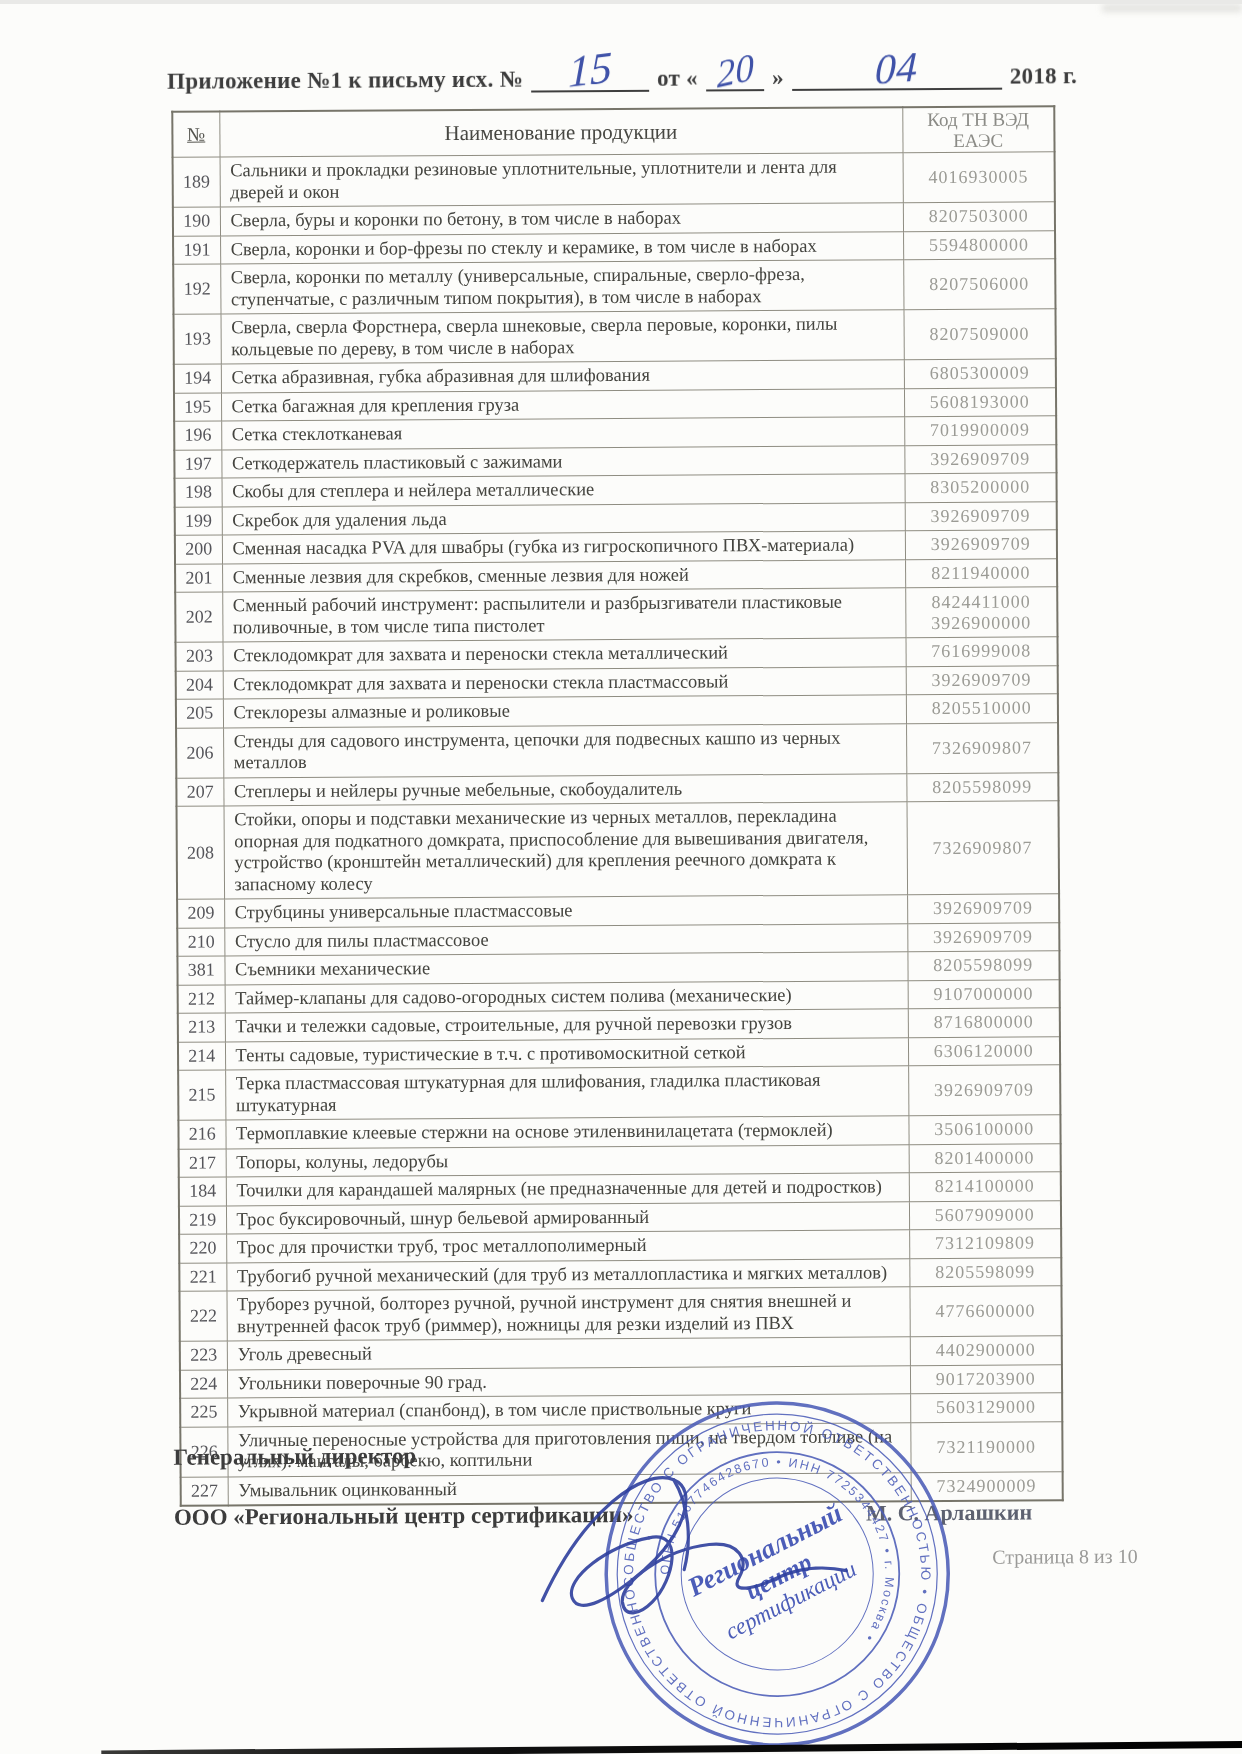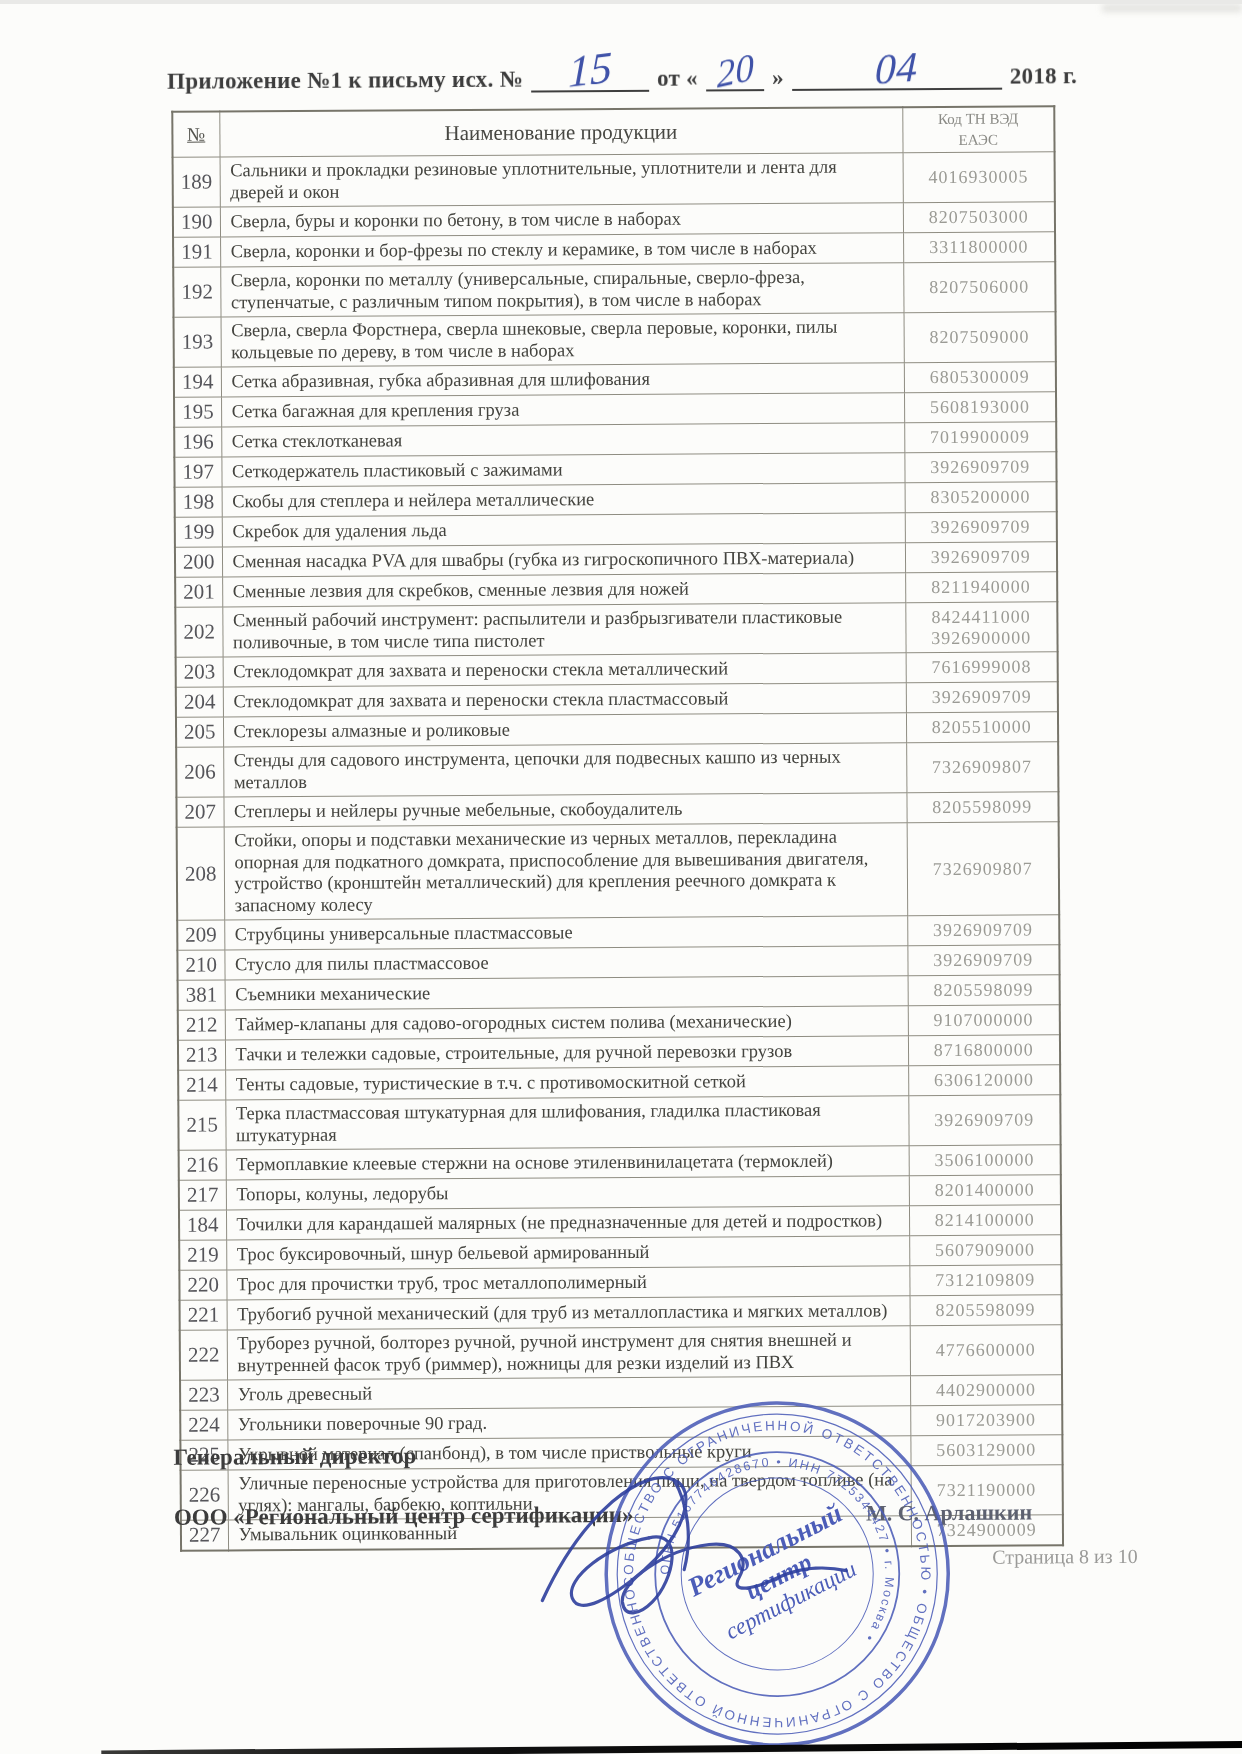--- a/index.html
+++ b/index.html
@@ -40,22 +40,22 @@
   table.products col.c-name{width:683px;}
   table.products col.c-code{width:152px;}
   table.products th, table.products td{
     border:1px solid #8f8d82;
     font-weight:normal;
     vertical-align:middle;
   }
   table.products{border:2px solid #77756a;}
   th.h-num{font-size:19px;color:#55554f;text-decoration:underline;height:42px;}
   th.h-name{font-size:21px;font-weight:bold;color:#474742;text-align:center;}
-  th.h-code{font-size:15px;color:#8b8b86;text-align:center;white-space:pre-line;line-height:21px;}
-  td.num{font-size:21px;color:#55555a;text-align:center;padding:2px 0;}
+  th.h-code{font-size:19px;color:#8b8b86;text-align:center;white-space:pre-line;line-height:21px;}
+  td.num{font-size:18px;color:#55555a;text-align:center;padding:2px 0;}
   td.name{font-size:18.5px;line-height:21.5px;color:#44443f;padding:3px 14px 3px 10px;}
   td.code{font-size:18px;color:#9b9b95;text-align:center;letter-spacing:1px;white-space:pre-line;line-height:21px;padding:2px 7px;}
 
   
   .sig-block-title{position:absolute;left:170px;top:1438px;font-size:23px;font-weight:bold;color:#3c3c3c;}
   .sig-block-org{position:absolute;left:170px;top:1498px;font-size:23px;font-weight:bold;color:#3c3c3c;}
   .sig-name{position:absolute;left:862px;top:1498px;font-size:22px;font-weight:bold;color:#5d6170;}
   .page-num{position:absolute;left:988px;top:1544px;font-size:20px;color:#9a9a98;}
 
   
@@ -120,21 +120,21 @@
             <td class="code">4016930005</td>
           </tr>
           <tr>
             <td class="num">190</td>
             <td class="name">Сверла, буры и коронки по бетону, в том числе в наборах</td>
             <td class="code">8207503000</td>
           </tr>
           <tr>
             <td class="num">191</td>
             <td class="name">Сверла, коронки и бор-фрезы по стеклу и керамике, в том числе в наборах</td>
-            <td class="code">3311800000</td>
+            <td class="code">5594800000</td>
           </tr>
           <tr>
             <td class="num">192</td>
             <td class="name">Сверла, коронки по металлу (универсальные, спиральные, сверло-фреза, ступенчатые, с различным типом покрытия), в том числе в наборах</td>
             <td class="code">8207506000</td>
           </tr>
           <tr>
             <td class="num">193</td>
             <td class="name">Сверла, сверла Форстнера, сверла шнековые, сверла перовые, коронки, пилы кольцевые по дереву, в том числе в наборах</td>
             <td class="code">8207509000</td>

